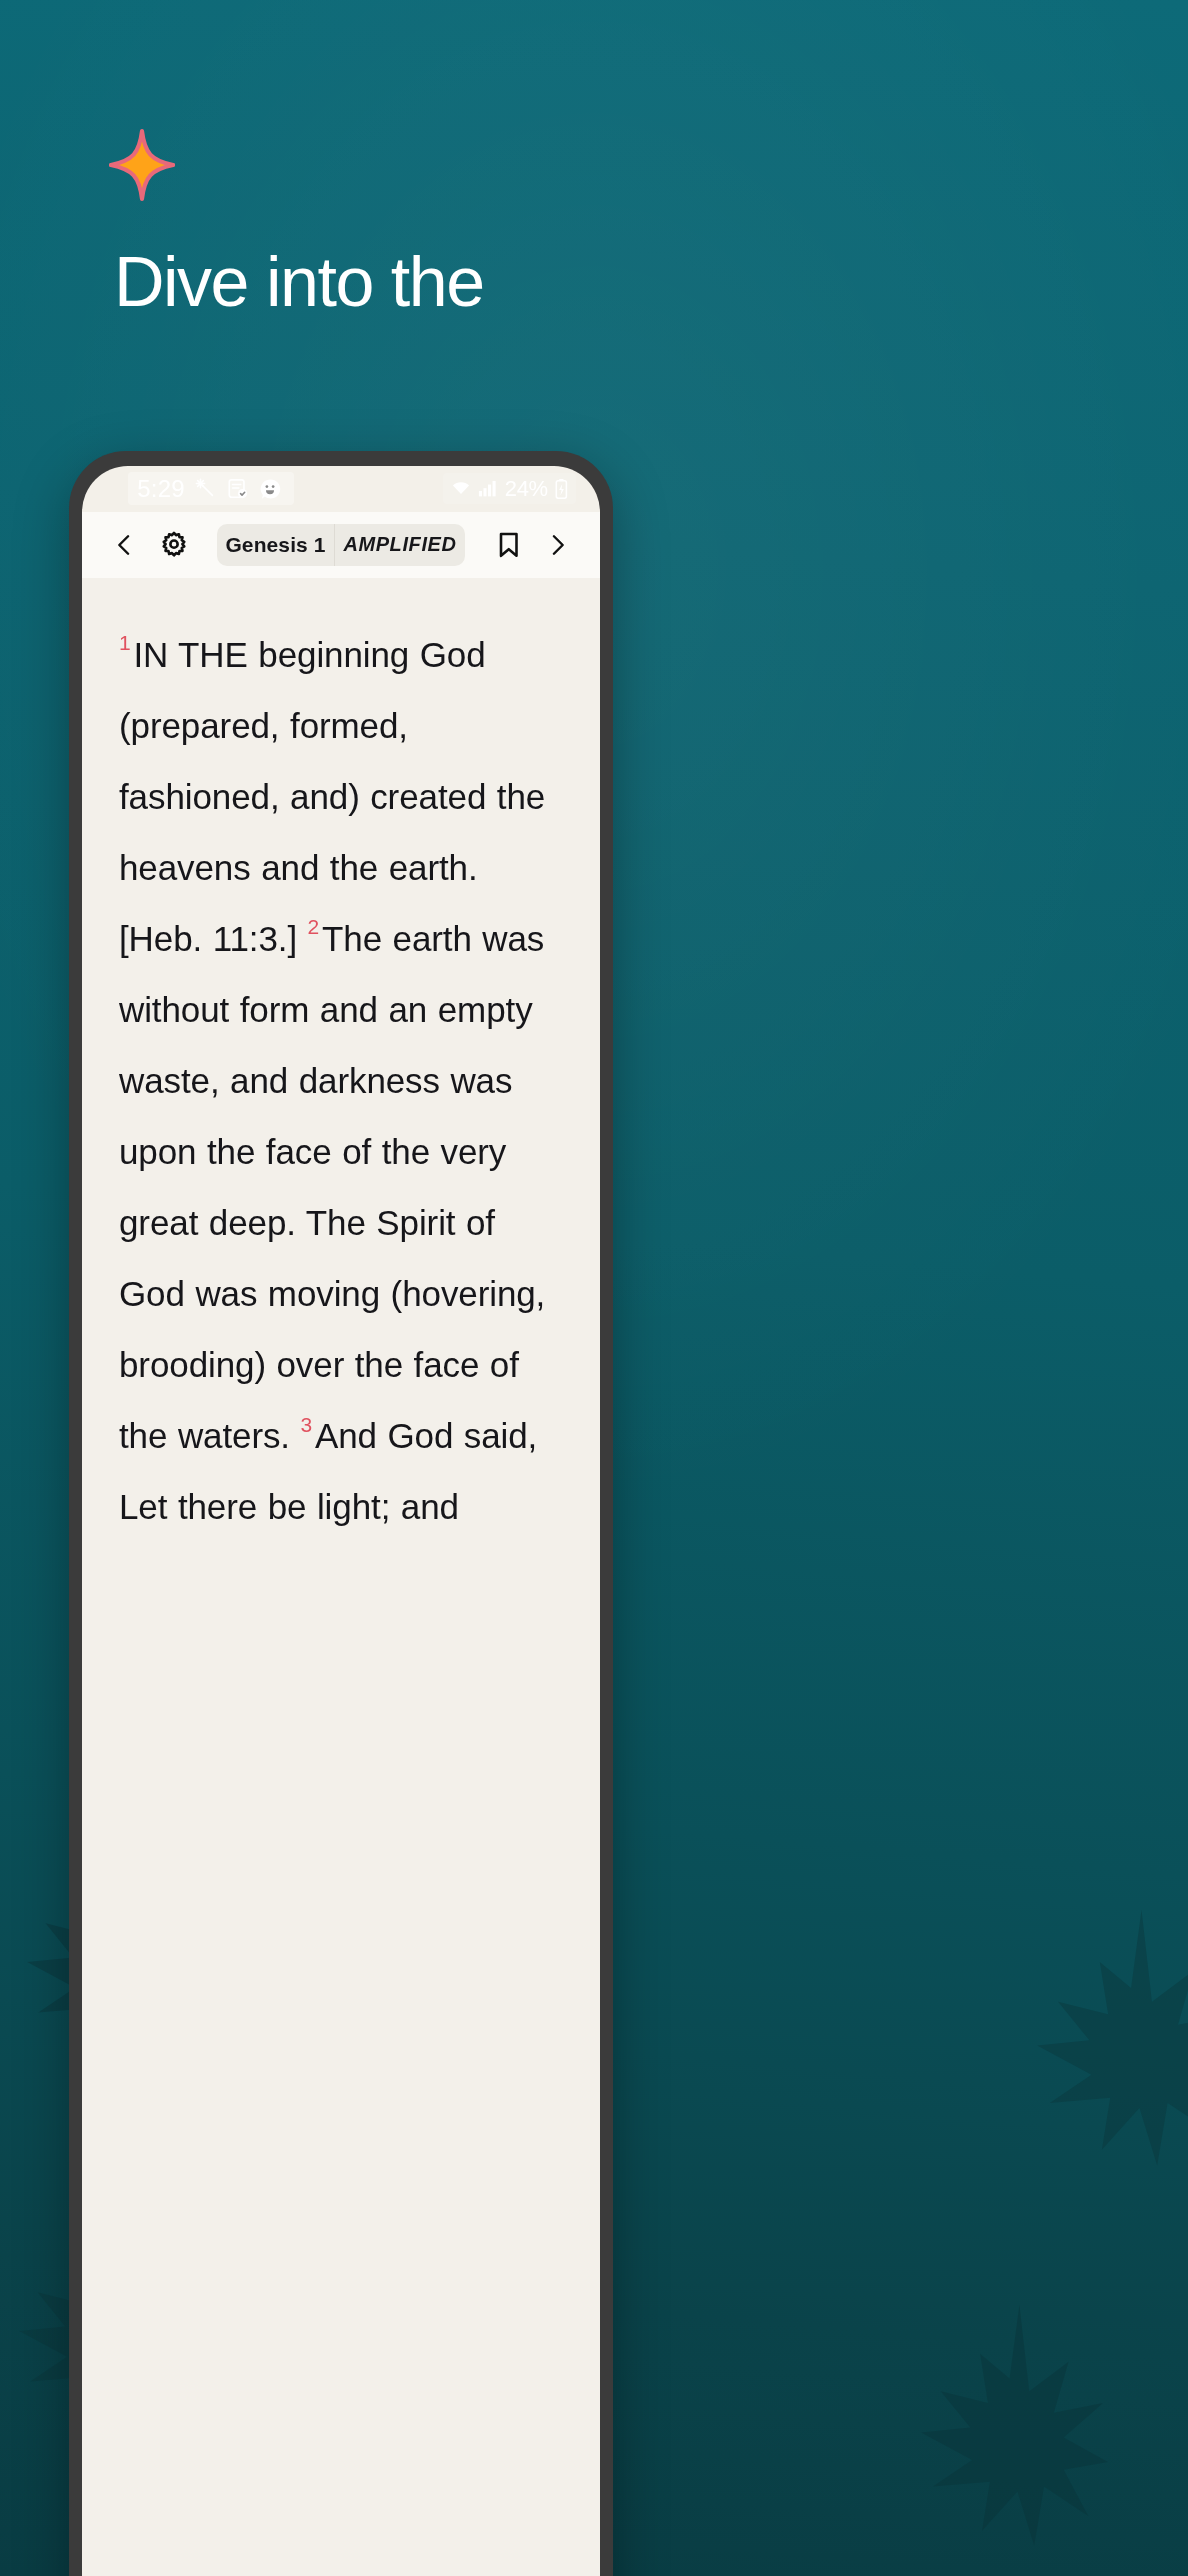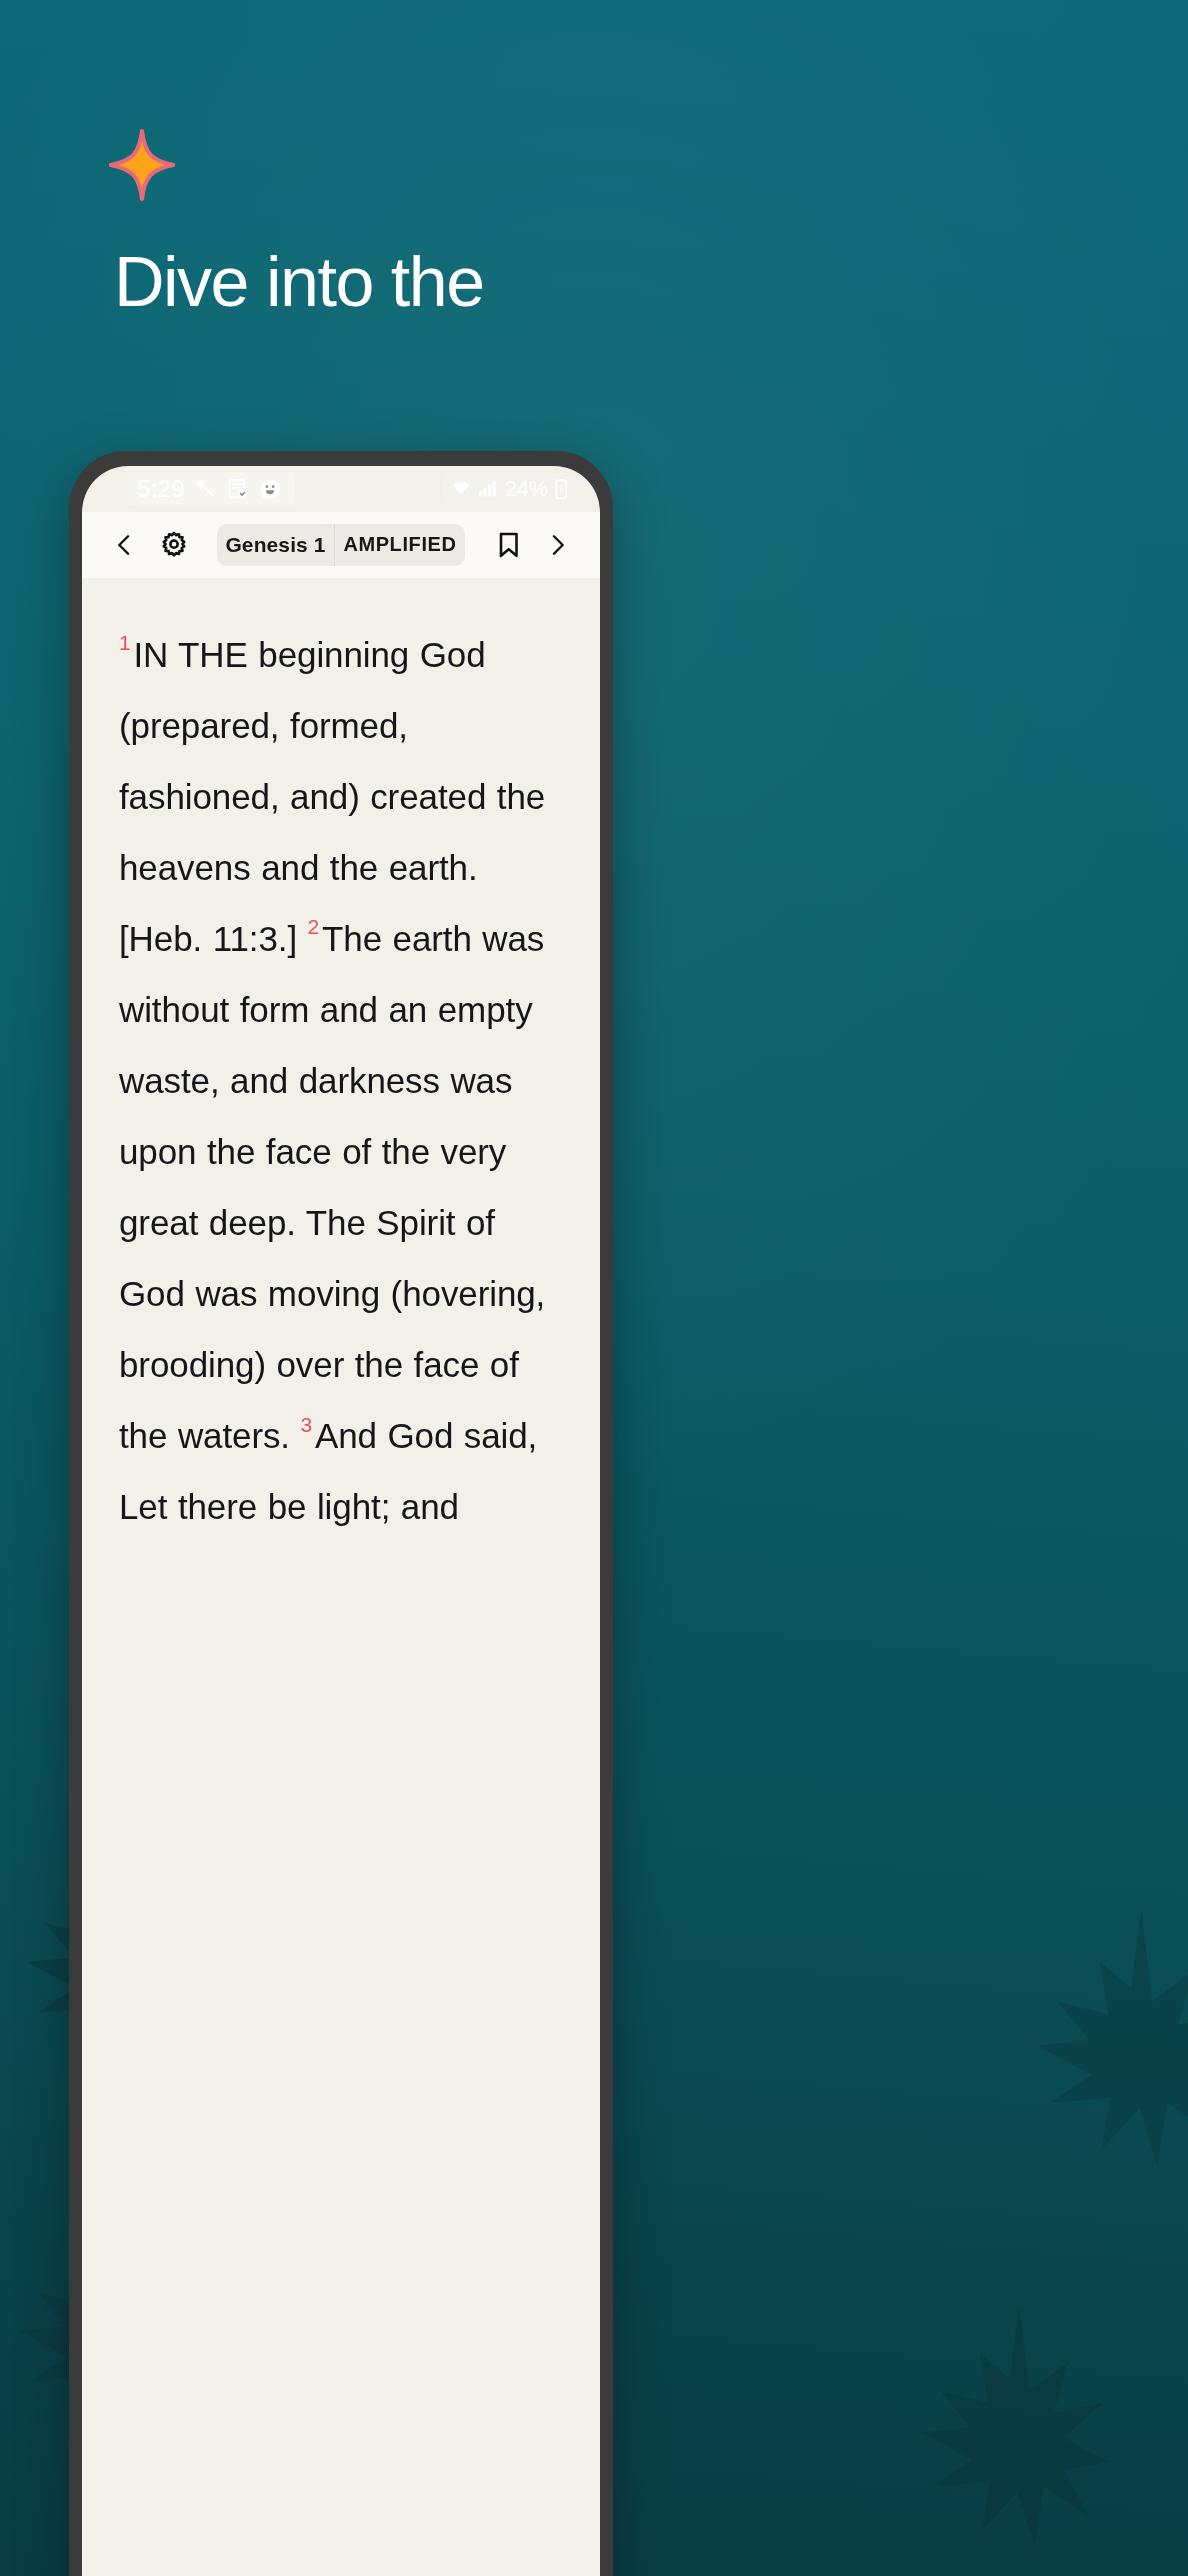--- a/index.html
+++ b/index.html
@@ -117,21 +117,21 @@
   }
   .ref-seg {
     display:flex; align-items:center; justify-content:center;
     padding:0 8px;
     font-size:21px; font-weight:700;
     color:#17171a;
     letter-spacing:0.1px;
     cursor:pointer;
     white-space:nowrap;
   }
-  .ref-seg.amp { font-size:20px; letter-spacing:0.6px; }
+  .ref-seg.amp { font-size:20px; letter-spacing:0.6px;font-style:italic; }
   .ref-div { width:1.8px; background:#dedbd4; flex:0 0 auto; }
 
   
   .reader {
     position:absolute; left:0; top:112px; right:0; bottom:0;
     background:#f3f0ea;
     padding:41px 37px 0 37px;
     overflow:hidden;
   }
   .verse-body {

